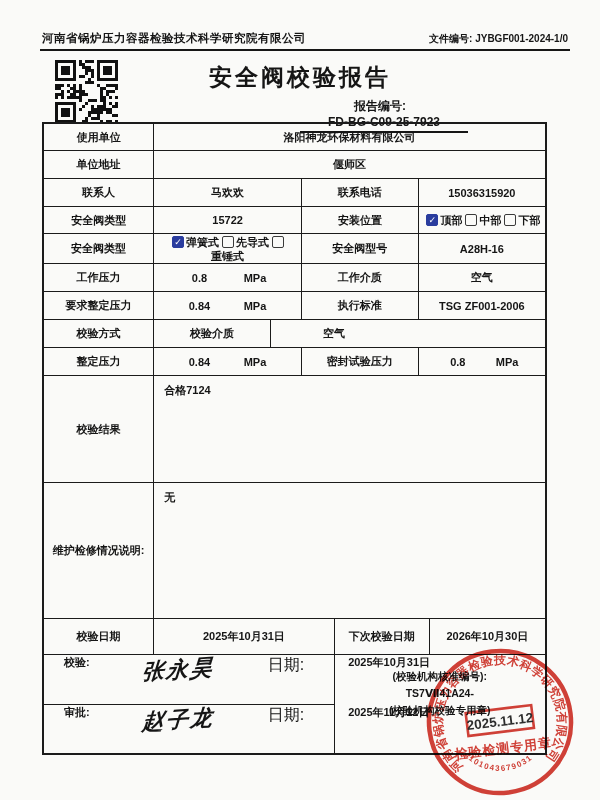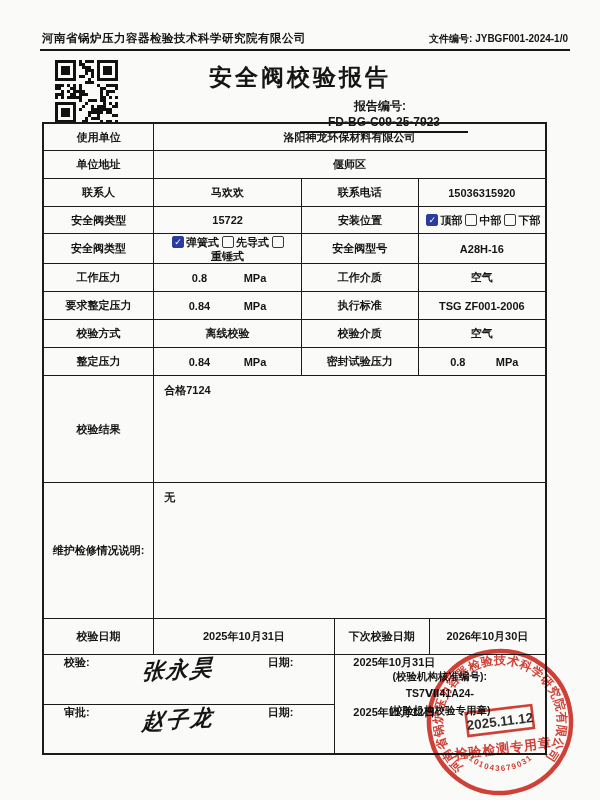--- a/index.html
+++ b/index.html
@@ -53,21 +53,21 @@
 
   
   .sig-area{height:98px;}
   .sig-left{width:58%;border-right:1.6px solid #1b1b1b;display:flex;flex-direction:column;box-sizing:border-box;}
   .sig-row{display:flex;align-items:flex-start;padding-left:20px;box-sizing:border-box;gap:44px;}
   .sig-row.first{height:50px;border-bottom:1.6px solid #1b1b1b;}
   .sig-row.second{height:48px;}
   .sig-label{font-size:11px;font-weight:bold;margin-right:6px;white-space:nowrap;}
   .sig-name{font-size:22px;font-weight:bold;font-style:italic;transform:rotate(-4deg) skewX(-8deg);
     margin:0 10px 4px 2px;white-space:nowrap;letter-spacing:2px;}
-  .sig-date-label{font-size:11px;font-weight:bold;margin-right:16px;white-space:nowrap;}
+  .sig-date-label{font-size:16px;font-weight:normal;margin-right:0;white-space:nowrap;}
   .sig-date{font-size:11px;font-weight:bold;white-space:nowrap;}
   .agency-cell{width:42%;box-sizing:border-box;padding-top:13px;text-align:center;
     font-size:10.5px;font-weight:bold;line-height:17px;}
 
   
   .stamp{position:absolute;left:424px;top:646px;width:152px;height:152px;
     mix-blend-mode:multiply;opacity:.92;transform:rotate(-7deg);}
 </style>
 </head>
 <body>
@@ -276,21 +276,20 @@
       <div class="cell c2 pv">
         <span class="num">0.84</span>
         <span class="unit">MPa</span>
       </div>
       <div class="cell c3">执行标准</div>
       <div class="cell c4">TSG ZF001-2006</div>
     </div>
 
     <div class="row h27">
       <div class="cell c1">校验方式</div>
-      <div class="cell c2">离线校验</div>
       <div class="cell c3">校验介质</div>
       <div class="cell c4">空气</div>
     </div>
 
     <div class="row h27">
       <div class="cell c1">整定压力</div>
       <div class="cell c2 pv">
         <span class="num">0.84</span>
         <span class="unit">MPa</span>
       </div>

